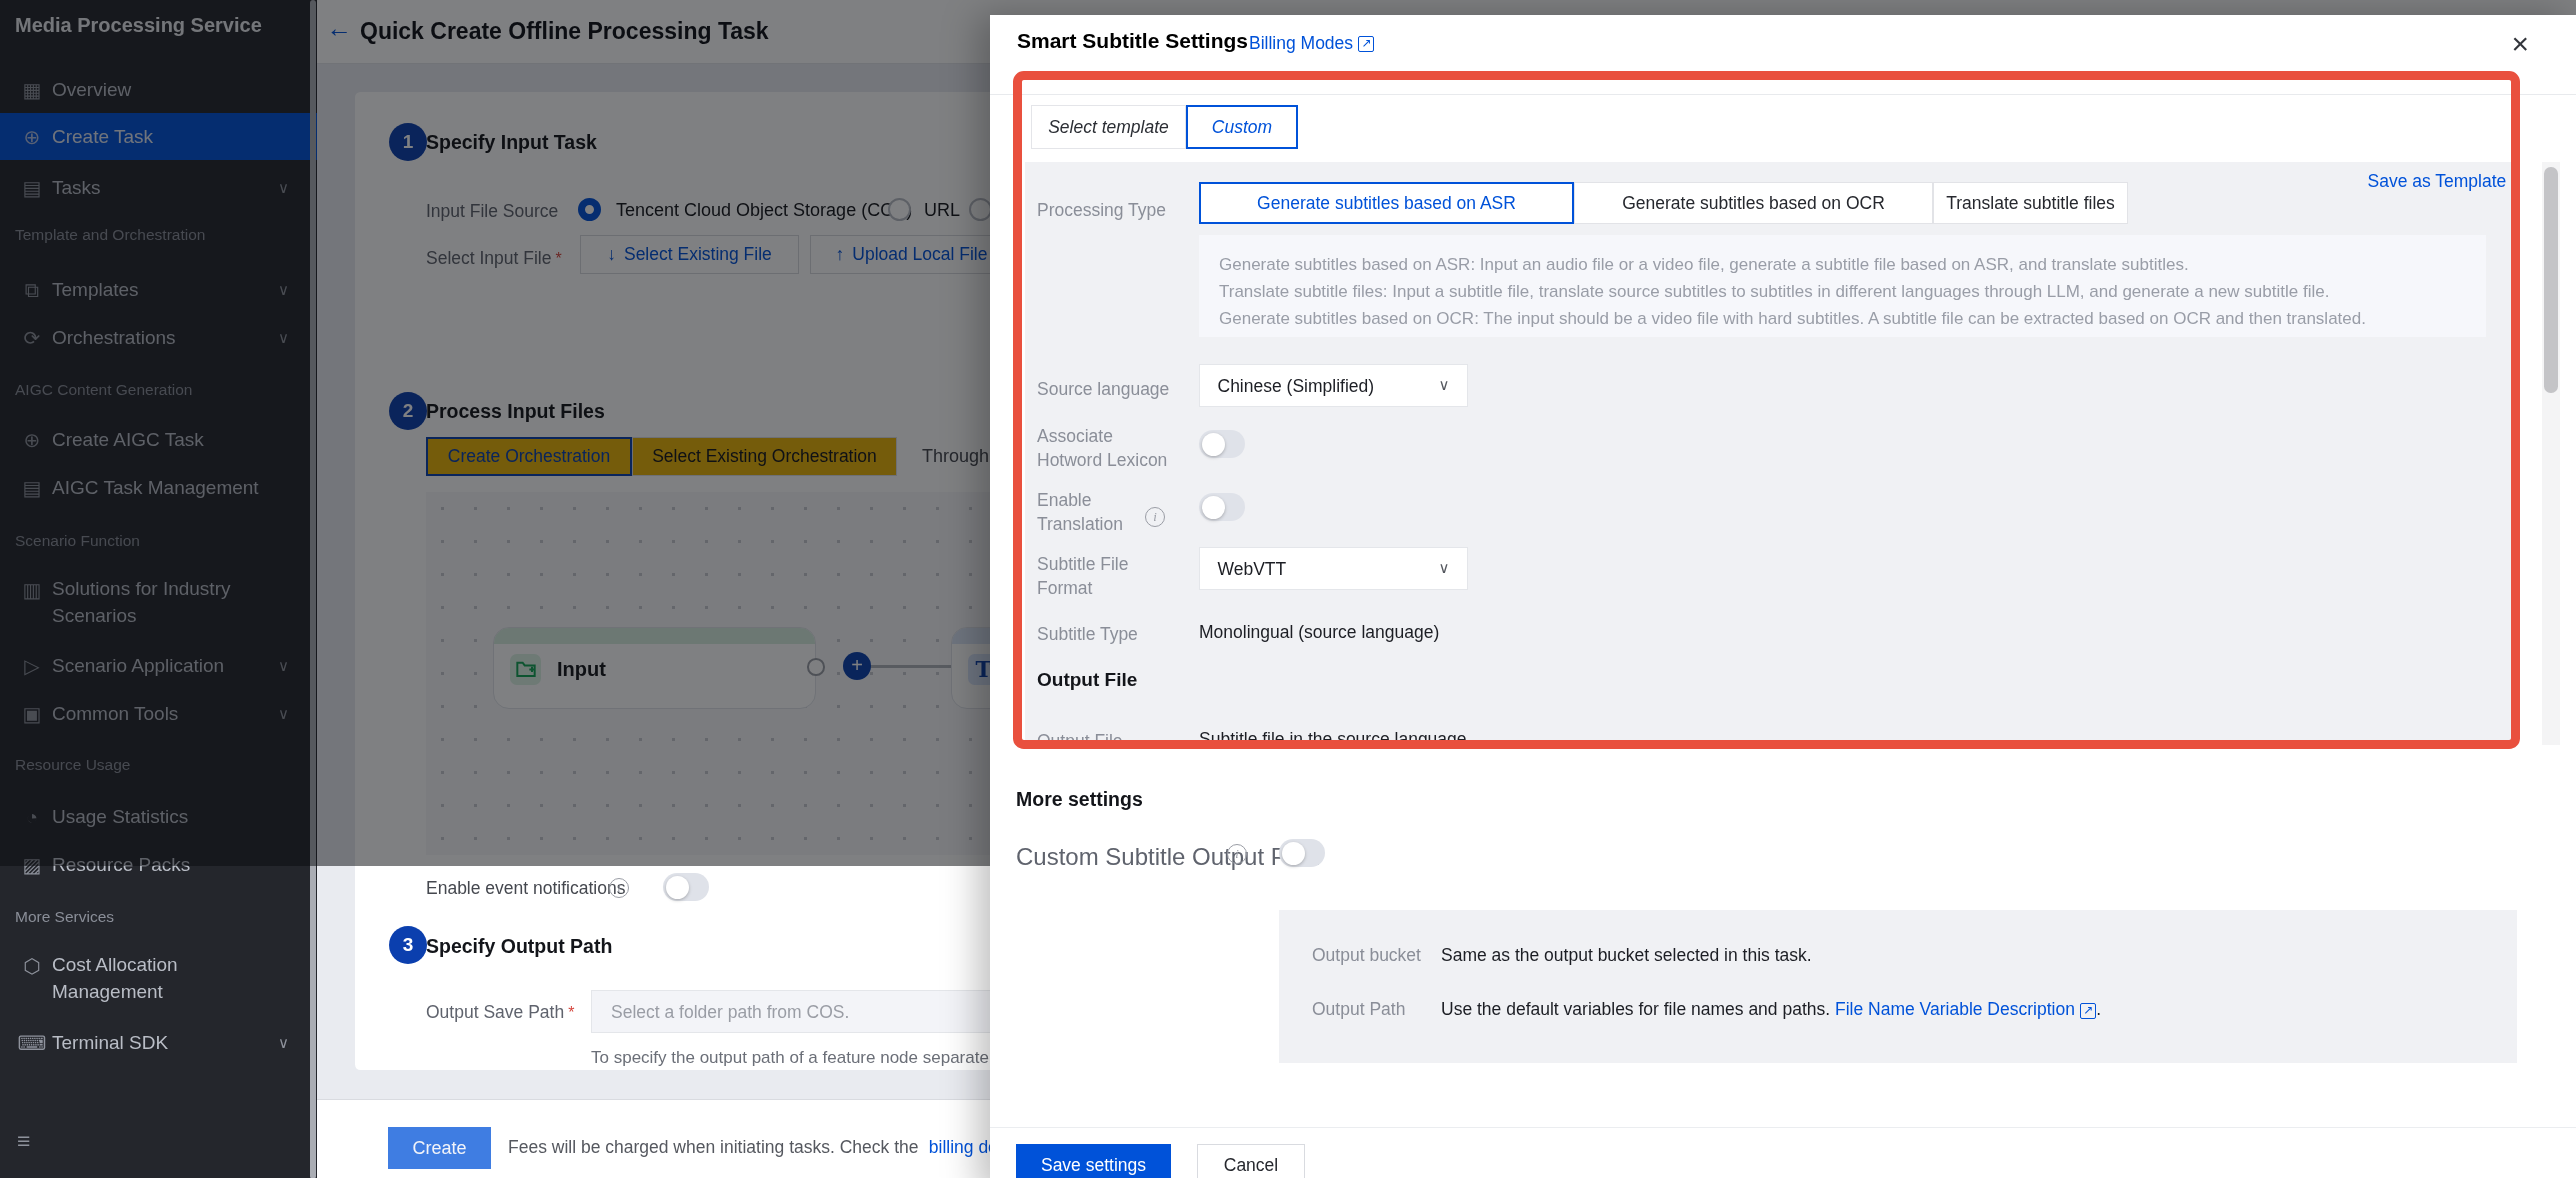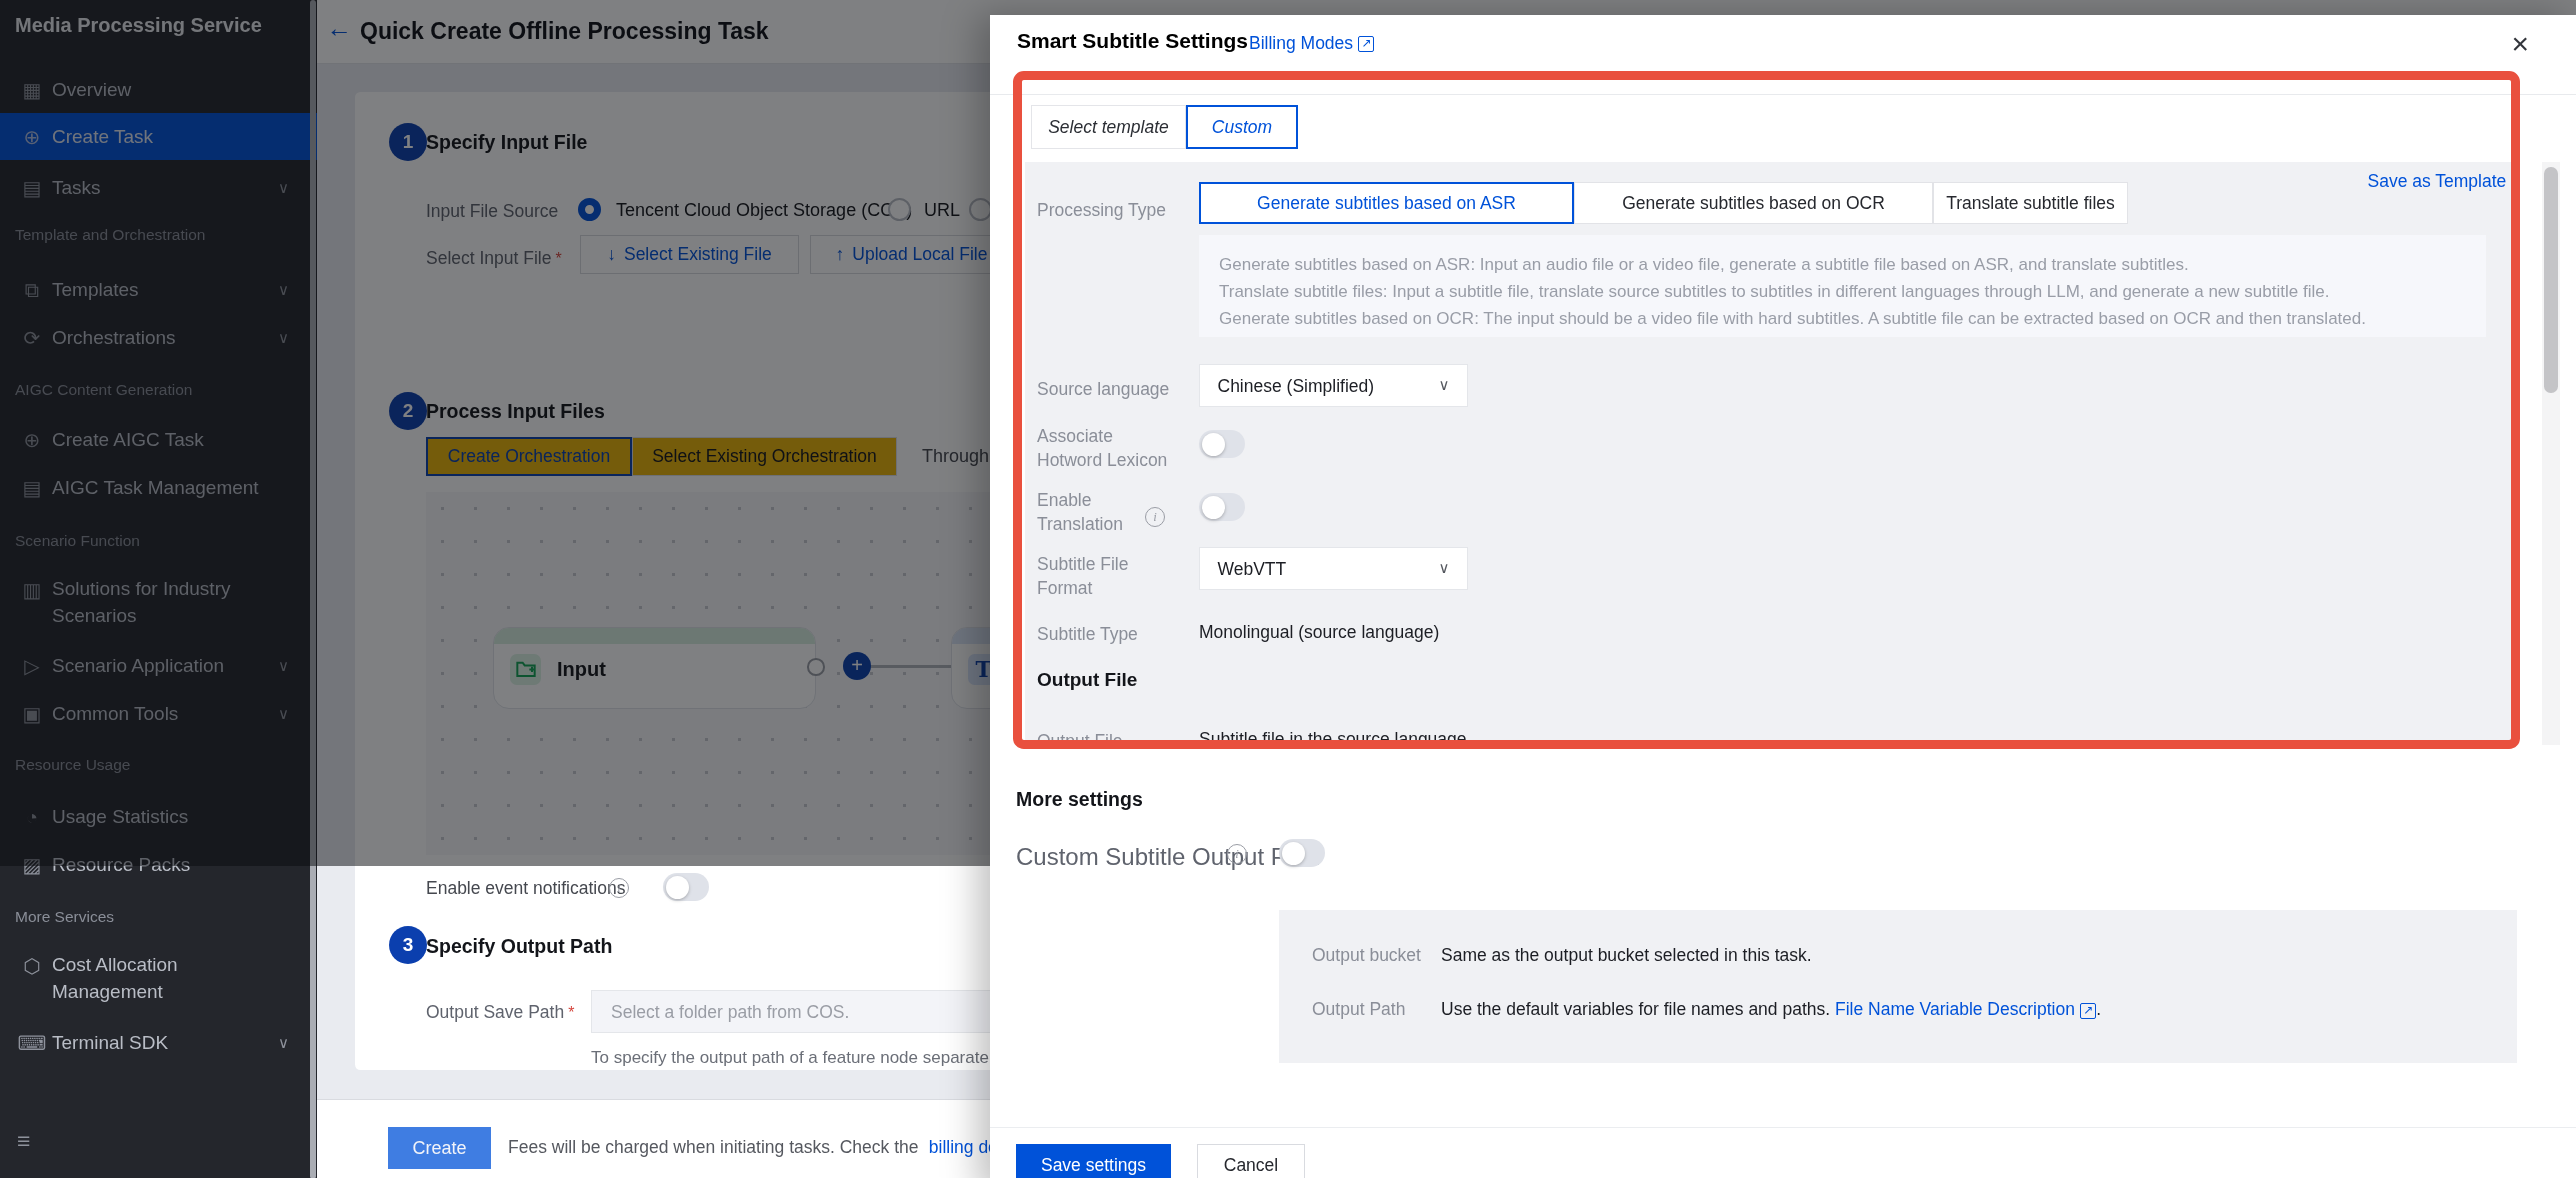--- a/index.html
+++ b/index.html
@@ -212,21 +212,21 @@
 
   <main id="main">
     <div id="topbar">
       <span id="back">←</span>
       <span id="page-title">Quick Create Offline Processing Task</span>
     </div>
 
     <div id="card">
 
       <div class="step-circle" style="left:34px;top:31px">1</div>
-      <div class="step-title" style="left:71px;top:39px">Specify Input File</div>
+      <div class="step-title" style="left:71px;top:39px">Specify Input Task</div>
 
       <div class="form-label" style="left:71px;top:109px">Input File Source</div>
       <div class="radio on" style="left:223px;top:106px"></div>
       <div class="radio-lb" style="left:261px;top:108px">Tencent Cloud Object Storage (COS)</div>
       <div class="radio" style="left:533px;top:106px"></div>
       <div class="radio-lb" style="left:569px;top:108px">URL</div>
       <div class="radio" style="left:614px;top:106px"></div>
       <div class="radio-lb" style="left:650px;top:108px">AWS</div>
 
       <div class="form-label" style="left:71px;top:156px">

